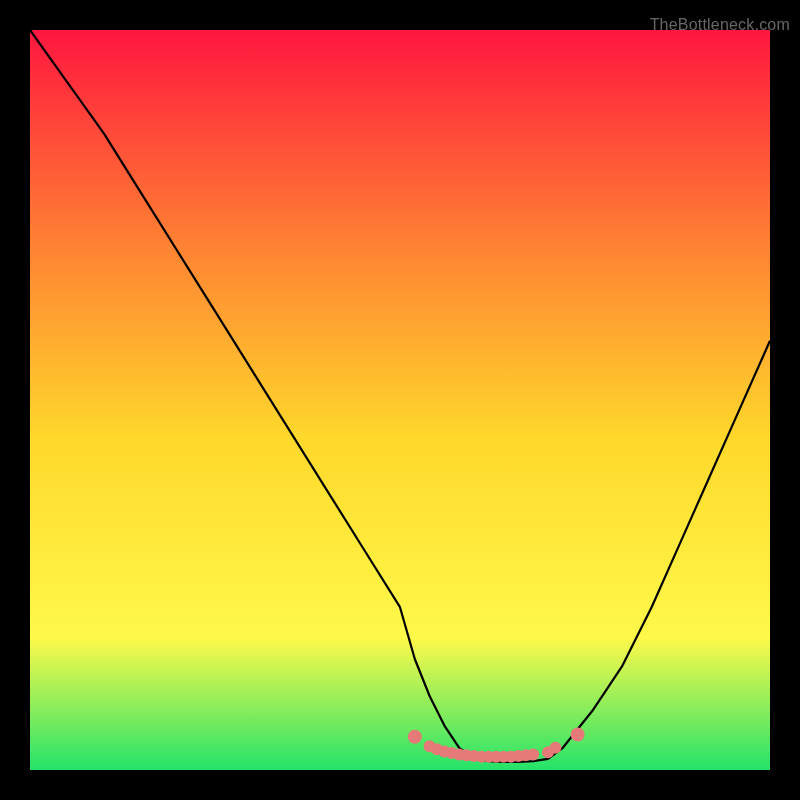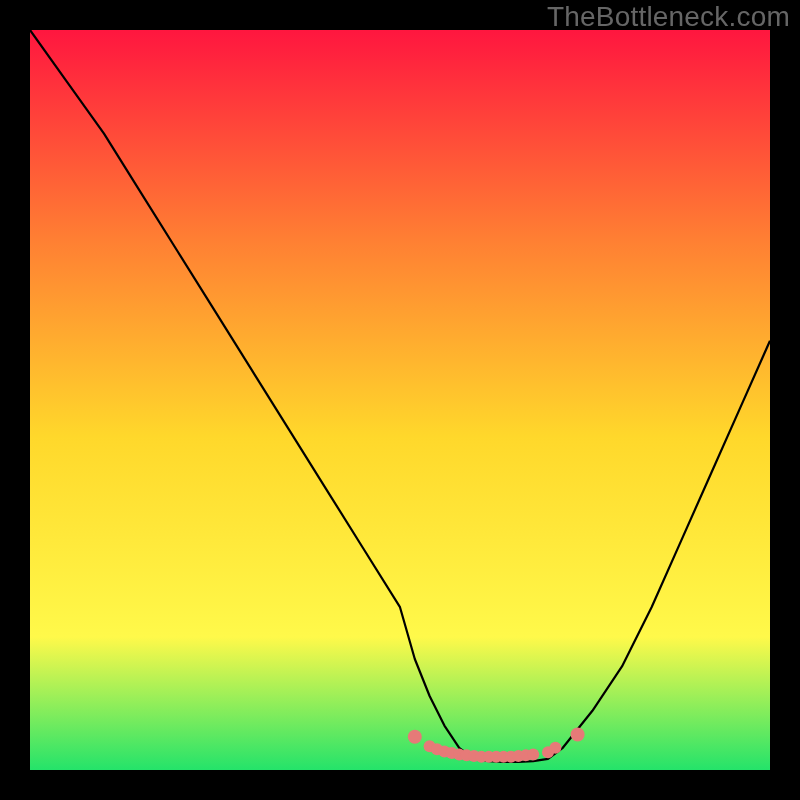--- a/index.html
+++ b/index.html
@@ -5,24 +5,24 @@
   * { margin: 0; padding: 0; box-sizing: border-box; }
   html, body { width: 800px; height: 800px; overflow: hidden; background: #000; font-family: Arial, Helvetica, sans-serif; }
   .frame {
     position: relative;
     width: 800px;
     height: 800px;
     background: #000;
   }
   .watermark {
     position: absolute;
-    top: 1px;
+    top: 16px;
     right: 10px;
     color: #666;
-    font-size: 28px;
+    font-size: 16px;
     font-weight: 400;
     letter-spacing: 0.2px;
     z-index: 3;
   }
   .plot {
     position: absolute;
     left: 30px;
     top: 30px;
     width: 740px;
     height: 740px;

